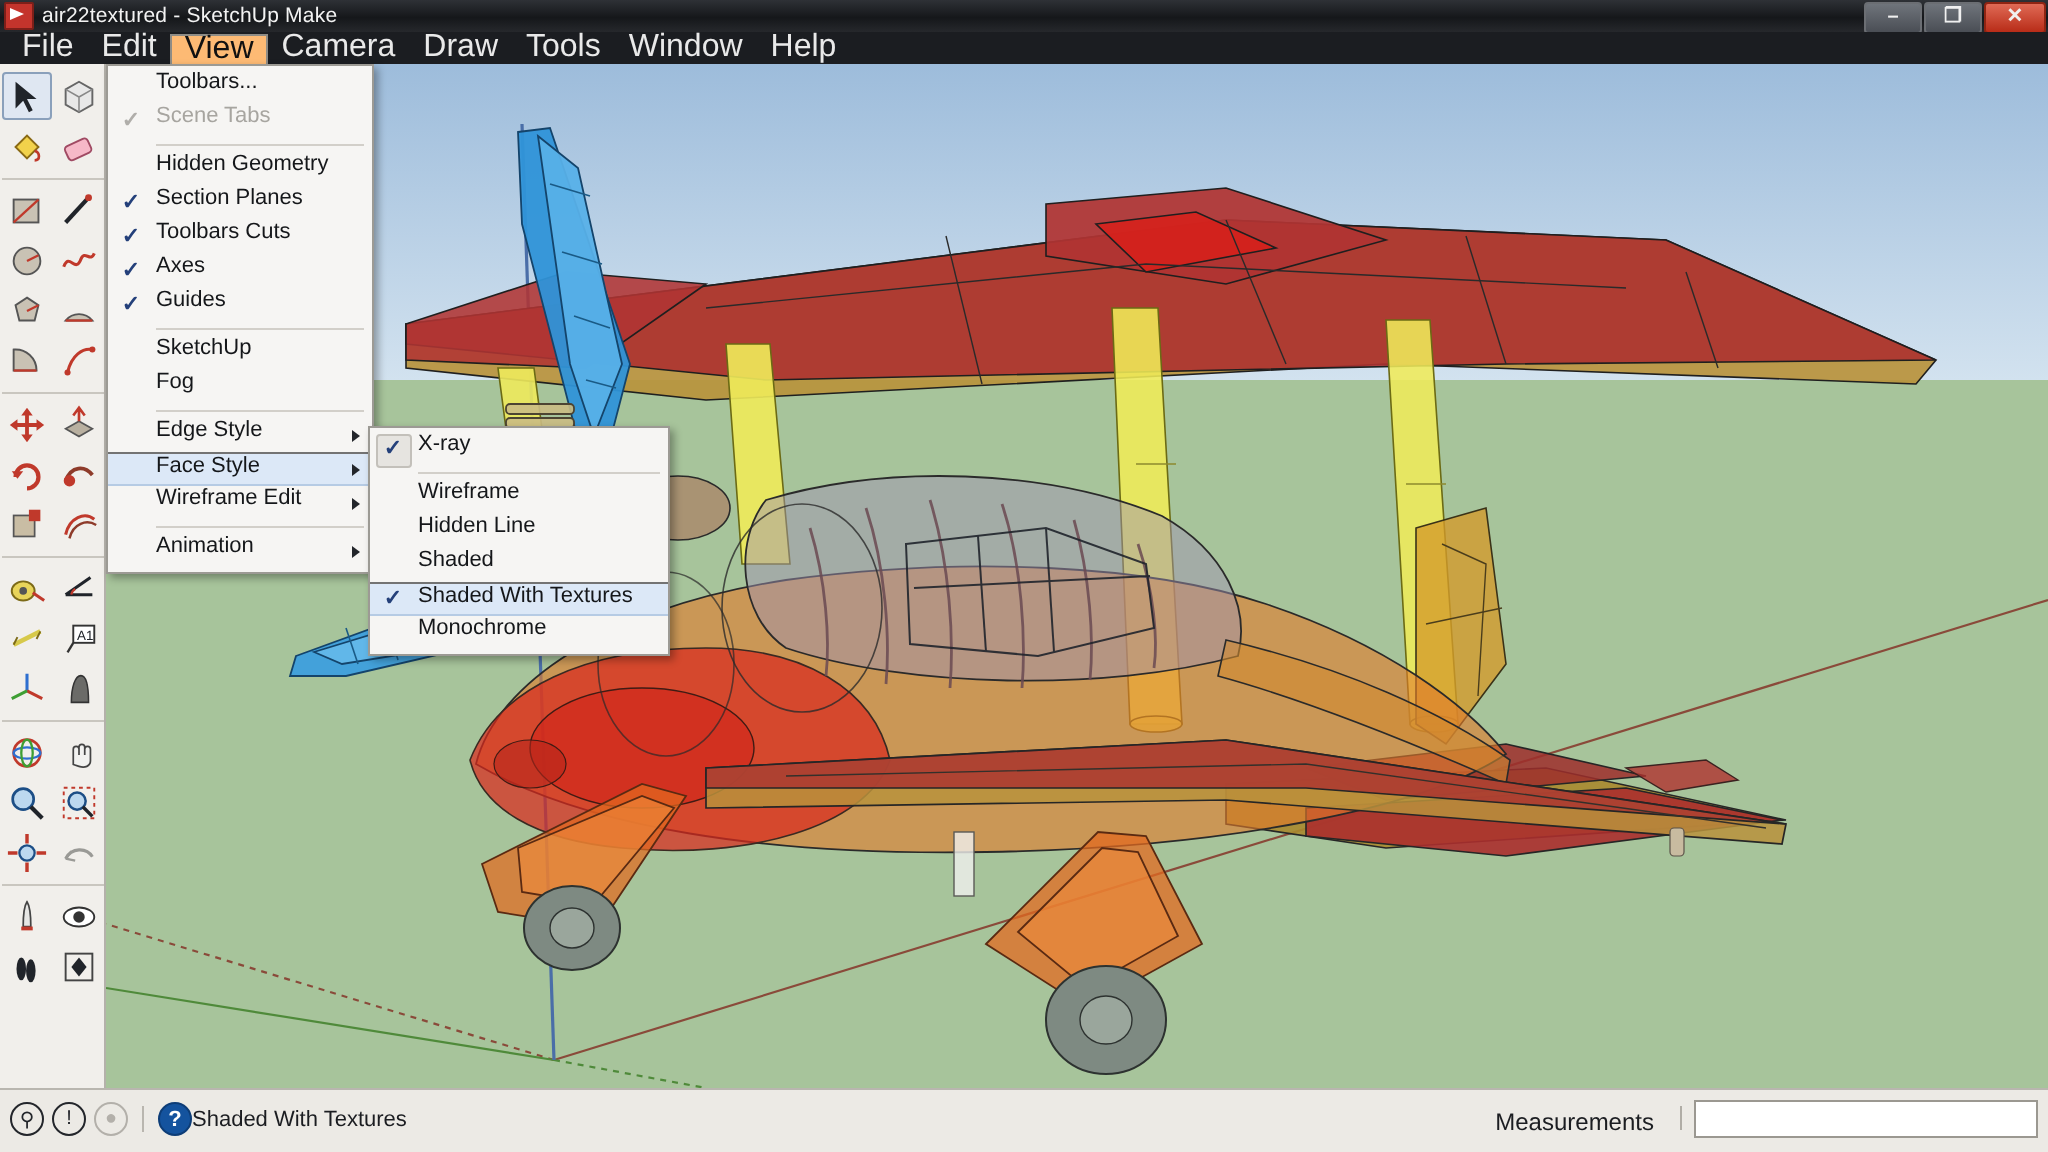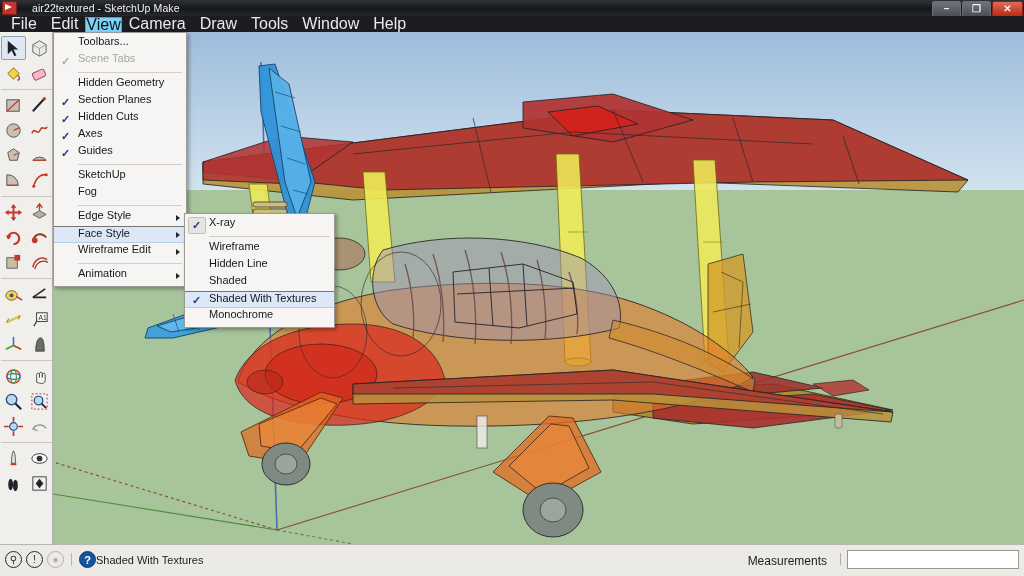--- a/index.html
+++ b/index.html
@@ -8,34 +8,34 @@
   #app{position:relative;width:1024px;height:576px;background:#d9d6cf;overflow:hidden;}
 
   
   .titlebar{position:absolute;left:0;top:0;width:1024px;height:16px;
     background:linear-gradient(#2e3136,#15171a 55%,#26282c);
     display:flex;align-items:center;}
   .tb-icon{width:13px;height:12px;margin-left:2px;margin-right:4px;position:relative;
     background:#c4342c;border:1px solid #7d1f19;border-radius:1px;}
   .tb-icon::after{content:"";position:absolute;left:2px;top:2px;width:0;height:0;
     border-left:7px solid #fff;border-top:3px solid transparent;border-bottom:3px solid transparent;}
-  .tb-title{color:#f2f2f2;font-size:10.5px;letter-spacing:.1px;white-space:nowrap;margin-left:11px;}
+  .tb-title{color:#f2f2f2;font-size:10.5px;letter-spacing:.1px;white-space:nowrap;}
   .tb-btns{position:absolute;right:1px;top:1px;display:flex;gap:1px;}
   .tb-btn{width:27px;height:14px;border:1px solid #6b6e73;border-radius:2px;
     background:linear-gradient(#6f747b,#4a4e55);display:flex;align-items:center;justify-content:center;
     color:#f0f0f0;font-size:9px;line-height:1;}
   .tb-btn.close{background:linear-gradient(#e06a55,#b82c18);border-color:#8f2412;width:29px;}
   .tb-btn .g{font-size:10px;font-weight:bold;}
 
   
   .menubar{position:absolute;left:0;top:16px;width:1024px;height:16px;
     background:#1b1d21;display:flex;align-items:center;padding-left:4px;box-sizing:border-box;}
   .menu-item{font-size:16px;color:#e9e9e9;padding:1px 7px;line-height:14px;cursor:default;}
-  .menu-item.open{background:#7dd3fc;color:#111;border:1px solid #8e8c86;border-bottom:none;
-    padding:0 0;position:relative;z-index:40;}
+  .menu-item.open{background:#fdba74;color:#111;border:1px solid #8e8c86;border-bottom:none;
+    padding:0 6px;position:relative;z-index:40;}
 
   
   .toolbar{position:absolute;left:0;top:32px;width:53px;height:512px;
     background:#f1efeb;border-right:1px solid #b4b1aa;box-sizing:border-box;
     display:flex;flex-wrap:wrap;align-content:flex-start;padding-top:4px;}
   .tool{width:25px;height:24px;margin:0 0 1px 1px;display:flex;align-items:center;justify-content:center;
     box-sizing:border-box;}
   .tool.sel{border:1px solid #8aa0bb;background:#dfe7f2;border-radius:2px;}
   .tool svg{display:block;}
   .tsep{width:51px;height:1px;background:#c9c6bf;margin:3px 0 3px 1px;}
@@ -477,21 +477,21 @@
       <div class="dd-sep"></div>
       <div class="mi">
         <span>Hidden Geometry</span>
       </div>
       <div class="mi">
         <span class="chk">✓</span>
         <span>Section Planes</span>
       </div>
       <div class="mi">
         <span class="chk">✓</span>
-        <span>Hidden Cuts</span>
+        <span>Toolbars Cuts</span>
       </div>
       <div class="mi">
         <span class="chk">✓</span>
         <span>Axes</span>
       </div>
       <div class="mi">
         <span class="chk">✓</span>
         <span>Guides</span>
       </div>
       <div class="dd-sep"></div>

